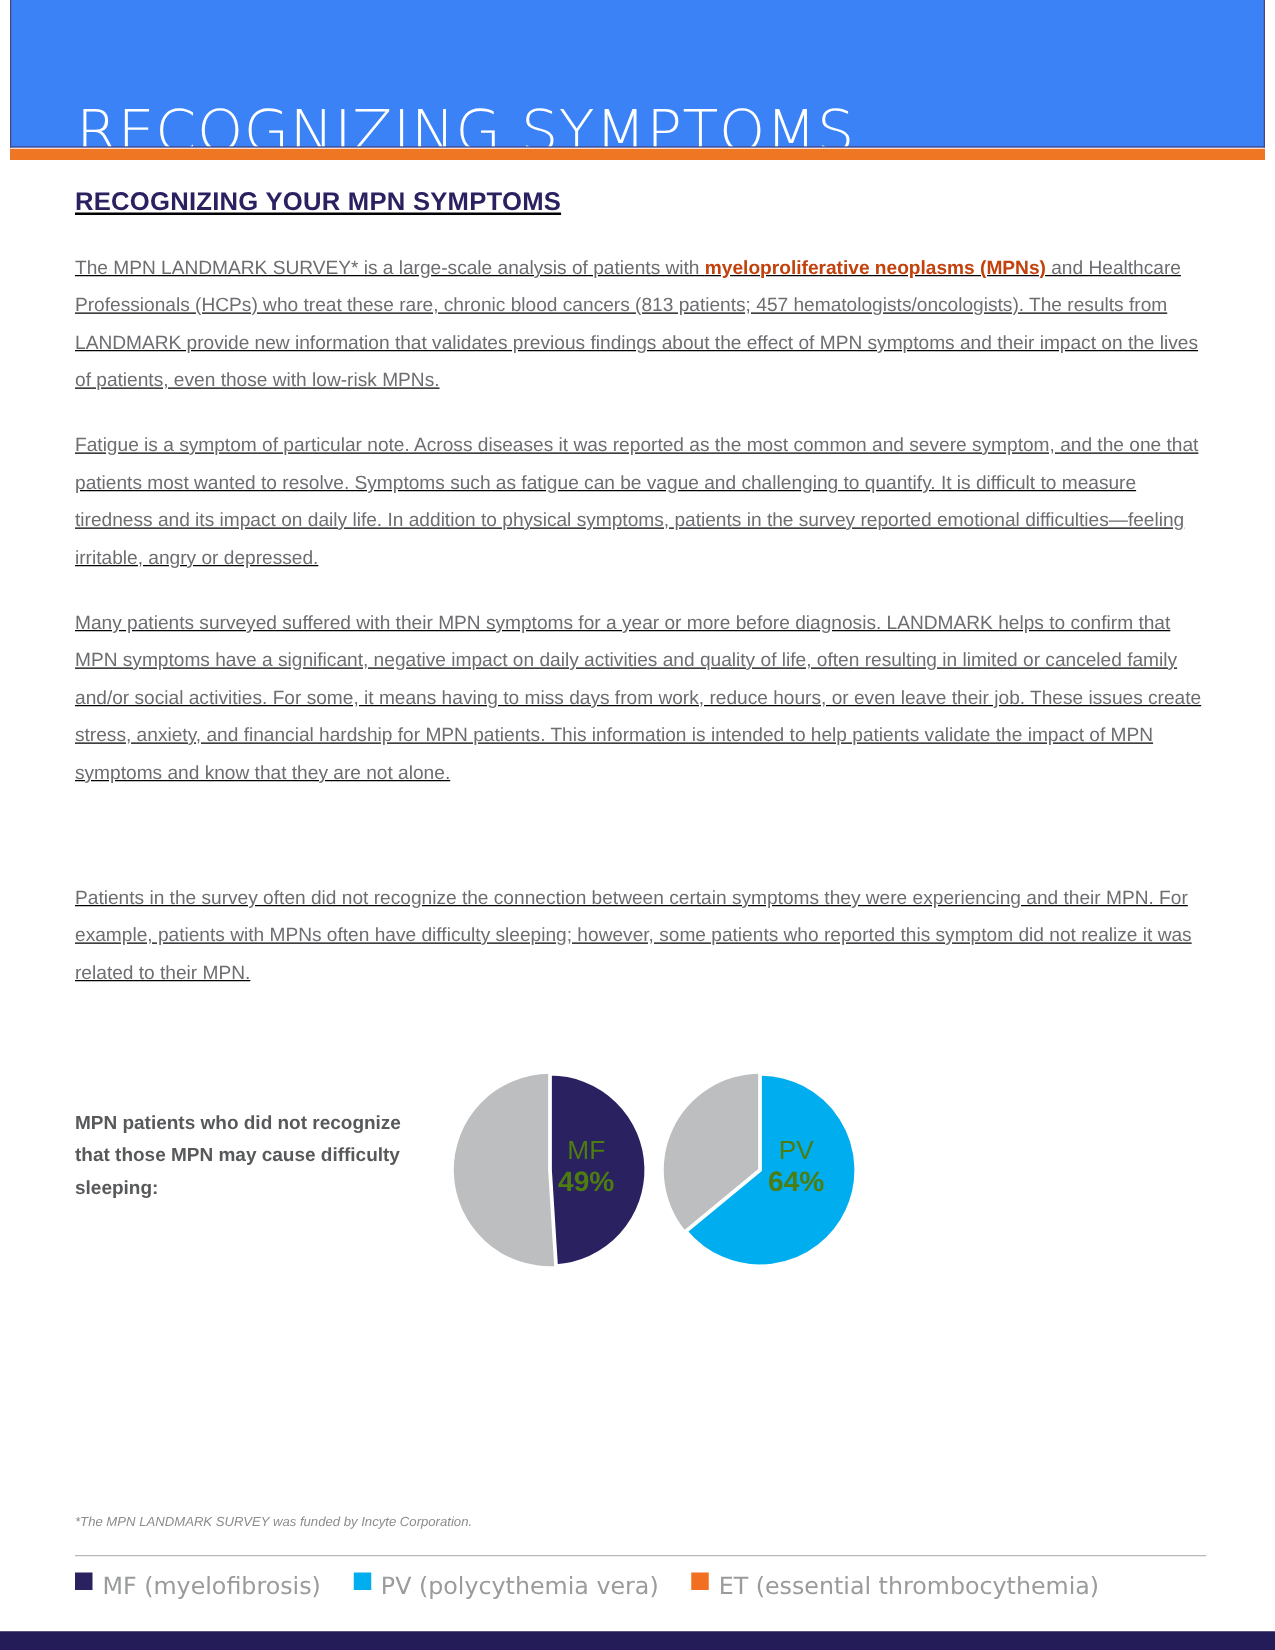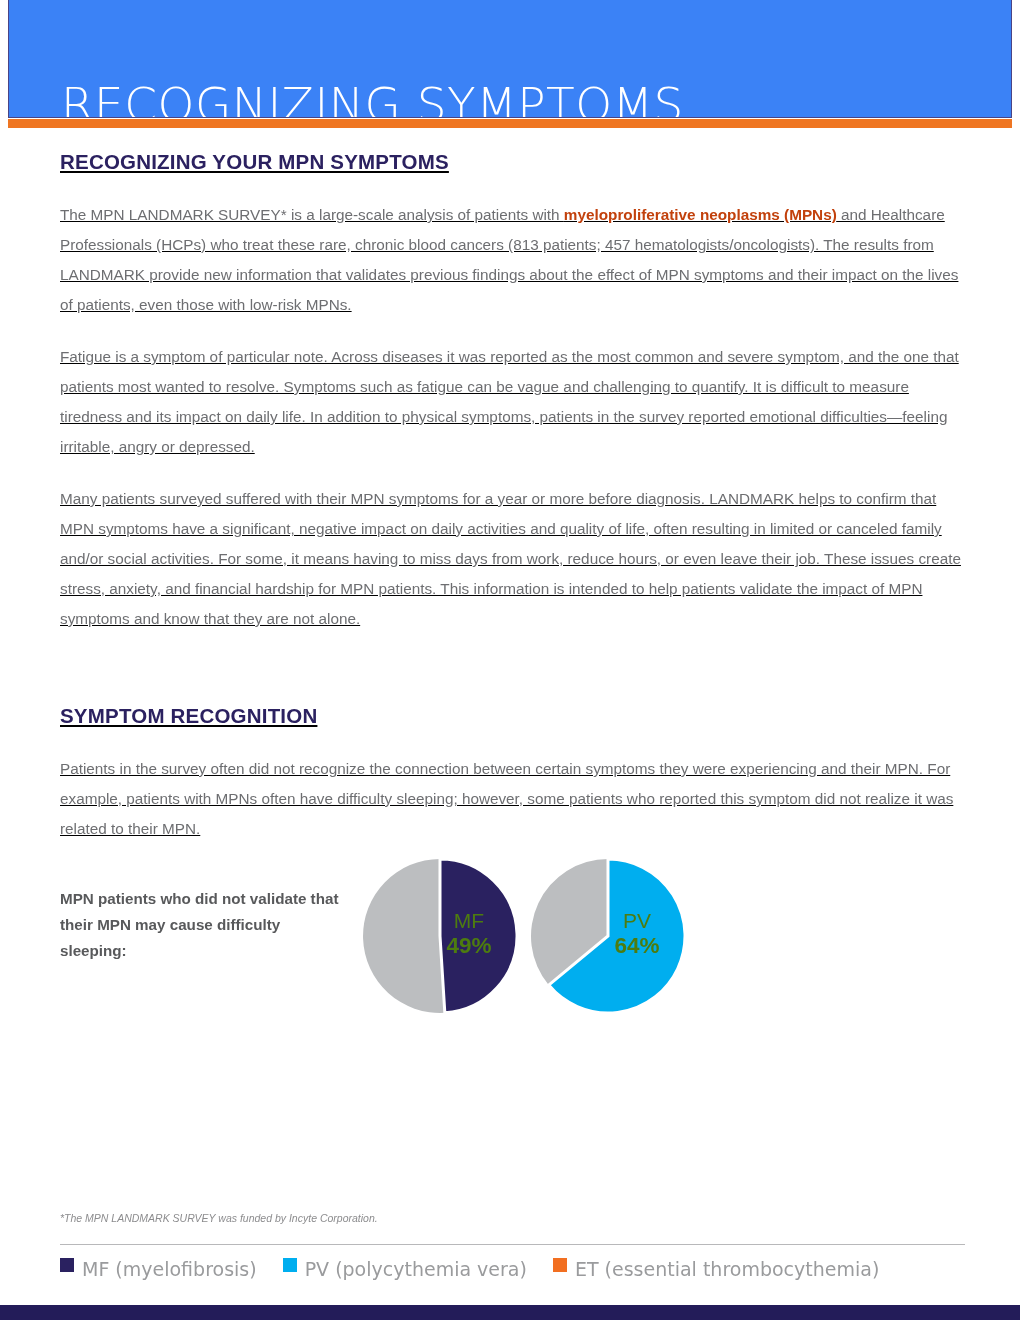--- a/index.html
+++ b/index.html
@@ -211,28 +211,27 @@
   <p class="body-text">
     <span>The MPN LANDMARK SURVEY* is a large-scale analysis of patients with </span><b>myeloproliferative neoplasms (MPNs)</b><span> and Healthcare Professionals (HCPs) who treat these rare, chronic blood cancers (813 patients; 457 hematologists/oncologists). The results from LANDMARK provide new information that validates previous findings about the effect of MPN symptoms and their impact on the lives of patients, even those with low-risk MPNs.</span>
   </p>
 
   <p class="body-text">Fatigue is a symptom of particular note. Across diseases it was reported as the most common and severe symptom, and the one that patients most wanted to resolve. Symptoms such as fatigue can be vague and challenging to quantify. It is difficult to measure tiredness and its impact on daily life. In addition to physical symptoms, patients in the survey reported emotional difficulties—feeling irritable, angry or depressed.</p>
 
   <p class="body-text">Many patients surveyed suffered with their MPN symptoms for a year or more before diagnosis. LANDMARK helps to confirm that MPN symptoms have a significant, negative impact on daily activities and quality of life, often resulting in limited or canceled family and/or social activities. For some, it means having to miss days from work, reduce hours, or even leave their job. These issues create stress, anxiety, and financial hardship for MPN patients. This information is intended to help patients validate the impact of MPN symptoms and know that they are not alone.</p>
 
   <div class="spacer-lg"></div>
 
-  <h2 class="section-heading second">SYMPTOM RECOGNITION</h2>
 
   <p class="body-text">Patients in the survey often did not recognize the connection between certain symptoms they were experiencing and their MPN. For example, patients with MPNs often have difficulty sleeping; however, some patients who reported this symptom did not realize it was related to their MPN.</p>
 </div>
 
 <div class="pie-section">
 
-  <div class="pie-caption">MPN patients who did not validate that their MPN may cause difficulty sleeping:</div>
+  <div class="pie-caption">MPN patients who did not recognize that those MPN may cause difficulty sleeping:</div>
 
   <div class="pie-wrap mf">
     <svg width="160" height="160" viewBox="0 0 160 160">
       <g>
         <path fill="#bcbec0" d="M 80 80 L 80 3 A 77 77 0 1 0 84.83 156.85 Z"></path>
         <path fill="#2a2160" d="M 80 80 L 80 3 A 77 77 0 0 1 84.83 156.85 Z" stroke="#ffffff" stroke-width="3"></path>
       </g>
     </svg>
     <div class="pie-label">
       <span class="abbr">MF</span>

